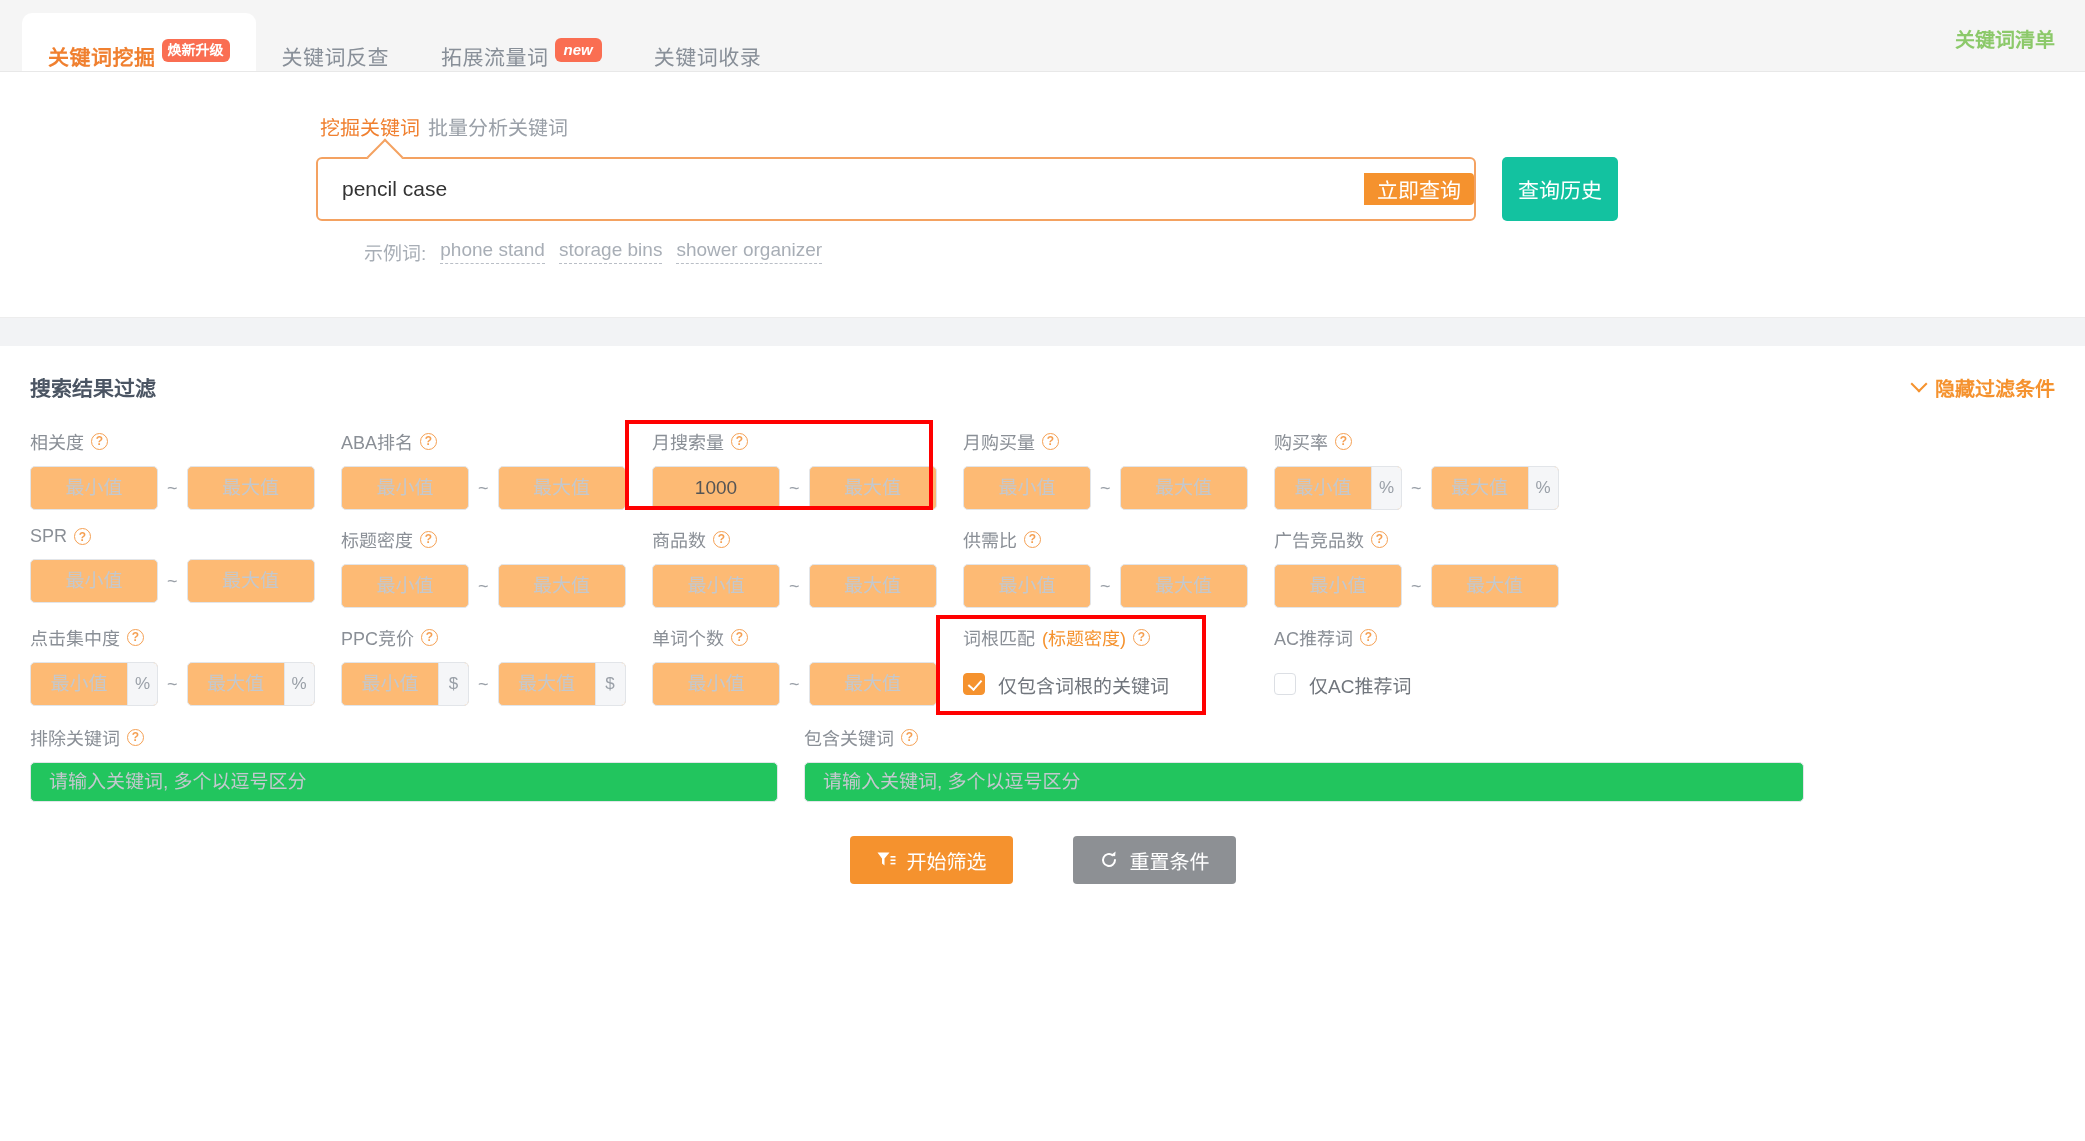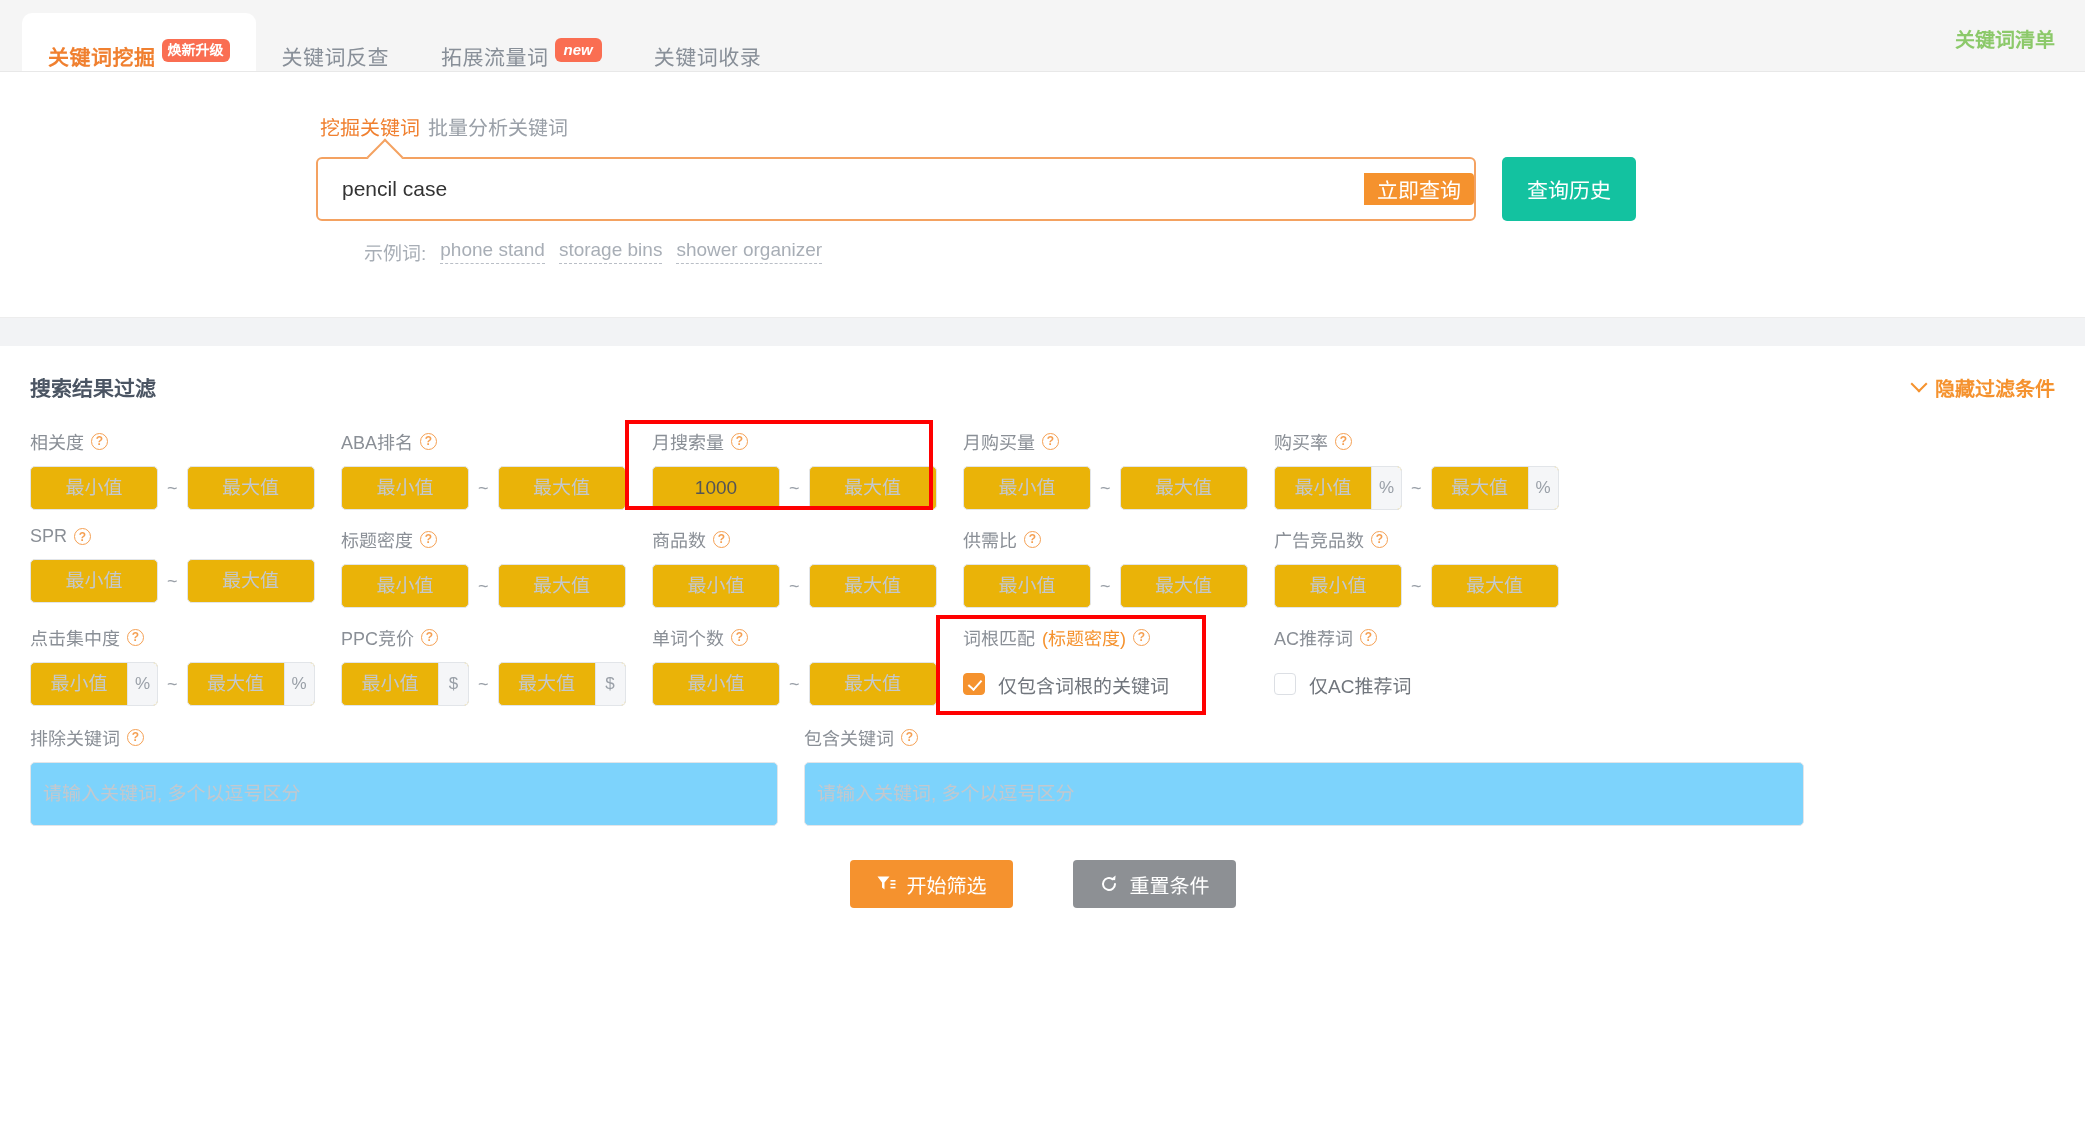--- a/index.html
+++ b/index.html
@@ -165,21 +165,21 @@
     font-size: 21px;
     border: none;
     border-radius: 0 4px 4px 0;
     cursor: pointer;
     margin-left: -26px;
     font-family: inherit;
     position: relative;
     z-index: 3;
   }
   .btn-history {
-    width: 134px;
+    width: 116px;
     height: 64px;
     background: #13c2a0;
     color: #fff;
     font-size: 21px;
     border: none;
     border-radius: 5px;
     cursor: pointer;
     font-family: inherit;
   }
 
@@ -262,21 +262,21 @@
     gap: 9px;
   }
   .inp-wrap {
     display: flex;
     align-items: stretch;
     width: 128px;
     height: 44px;
     border: 1px solid #e2e5e9;
     border-radius: 5px;
     overflow: hidden;
-    background: #eab308;
+    background: #fdba74;
   }
   .inp-wrap input {
     flex: 1;
     width: 100%;
     border: none;
     outline: none;
     background: transparent;
     text-align: center;
     font-size: 19px;
     color: #555;
@@ -293,29 +293,29 @@
     align-items: center;
     justify-content: center;
     font-size: 17px;
     color: #9aa0a8;
   }
   .tilde { color: #9aa0a8; font-size: 18px; }
 
   
   .big-input {
     width: 100%;
-    height: 64px;
+    height: 40px;
     border: 1px solid #e2e5e9;
     border-radius: 5px;
     outline: none;
     font-size: 19px;
     color: #555;
-    padding: 0 12px;
+    padding: 0 18px;
     font-family: inherit;
-    background: #7dd3fc;
+    background: #22c55e;
   }
   .big-input::placeholder { color: #c3c8ce; }
 
   
   .chk-row { display: flex; align-items: center; gap: 13px; height: 44px; }
   .chk {
     width: 22px; height: 22px;
     border: 1px solid #dcdfe4;
     border-radius: 4px;
     background: #fff;

